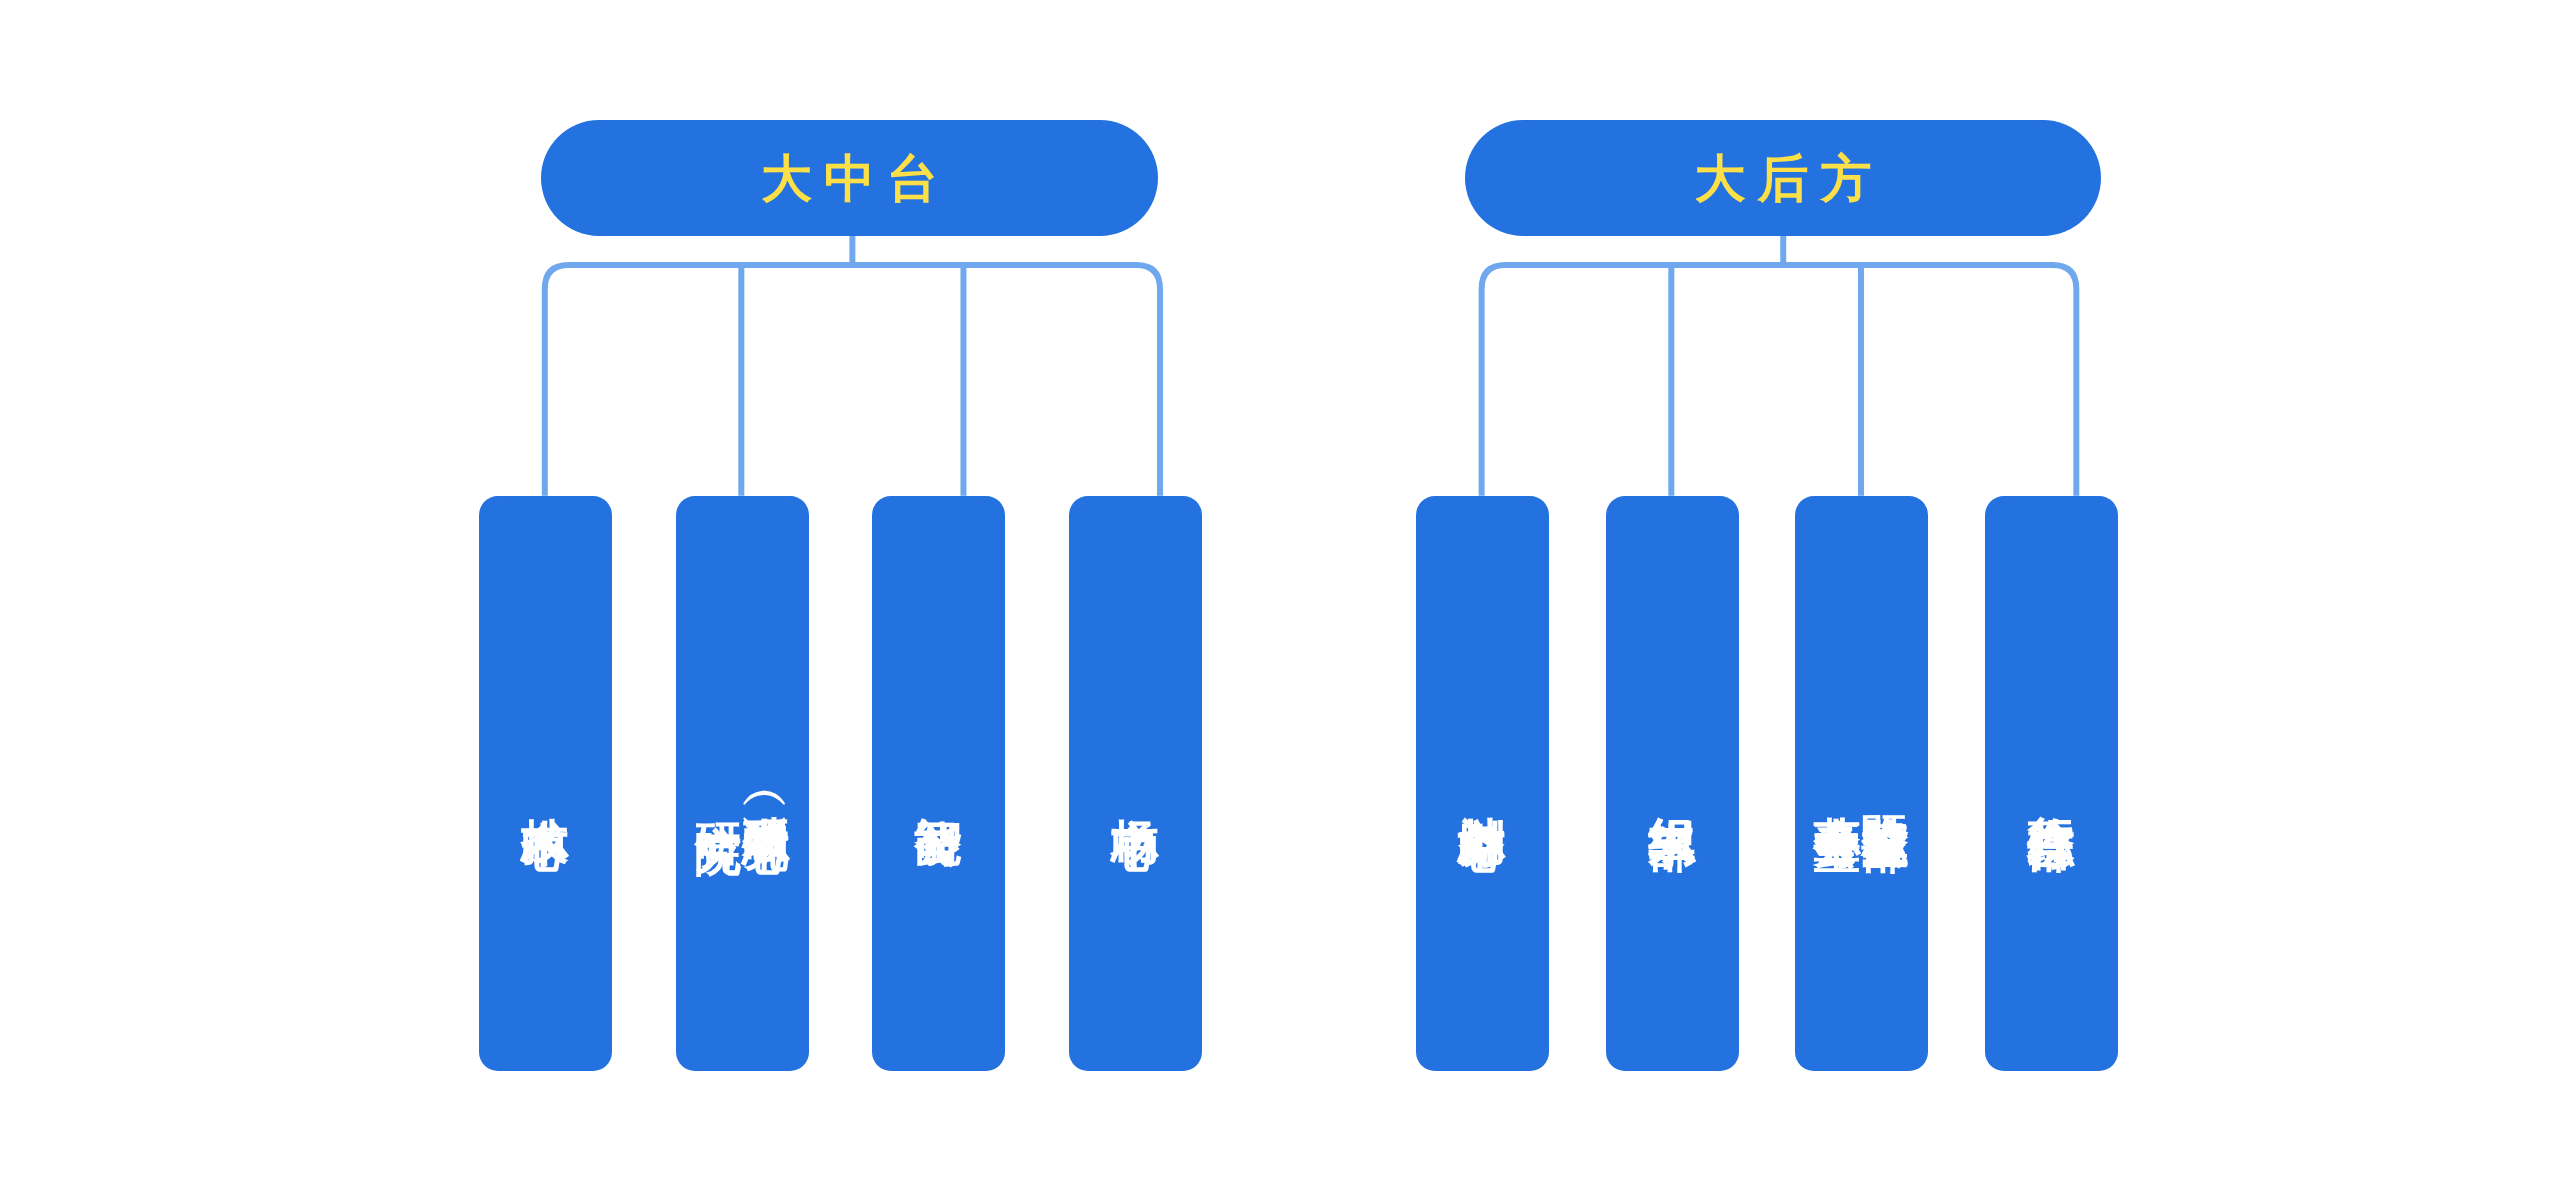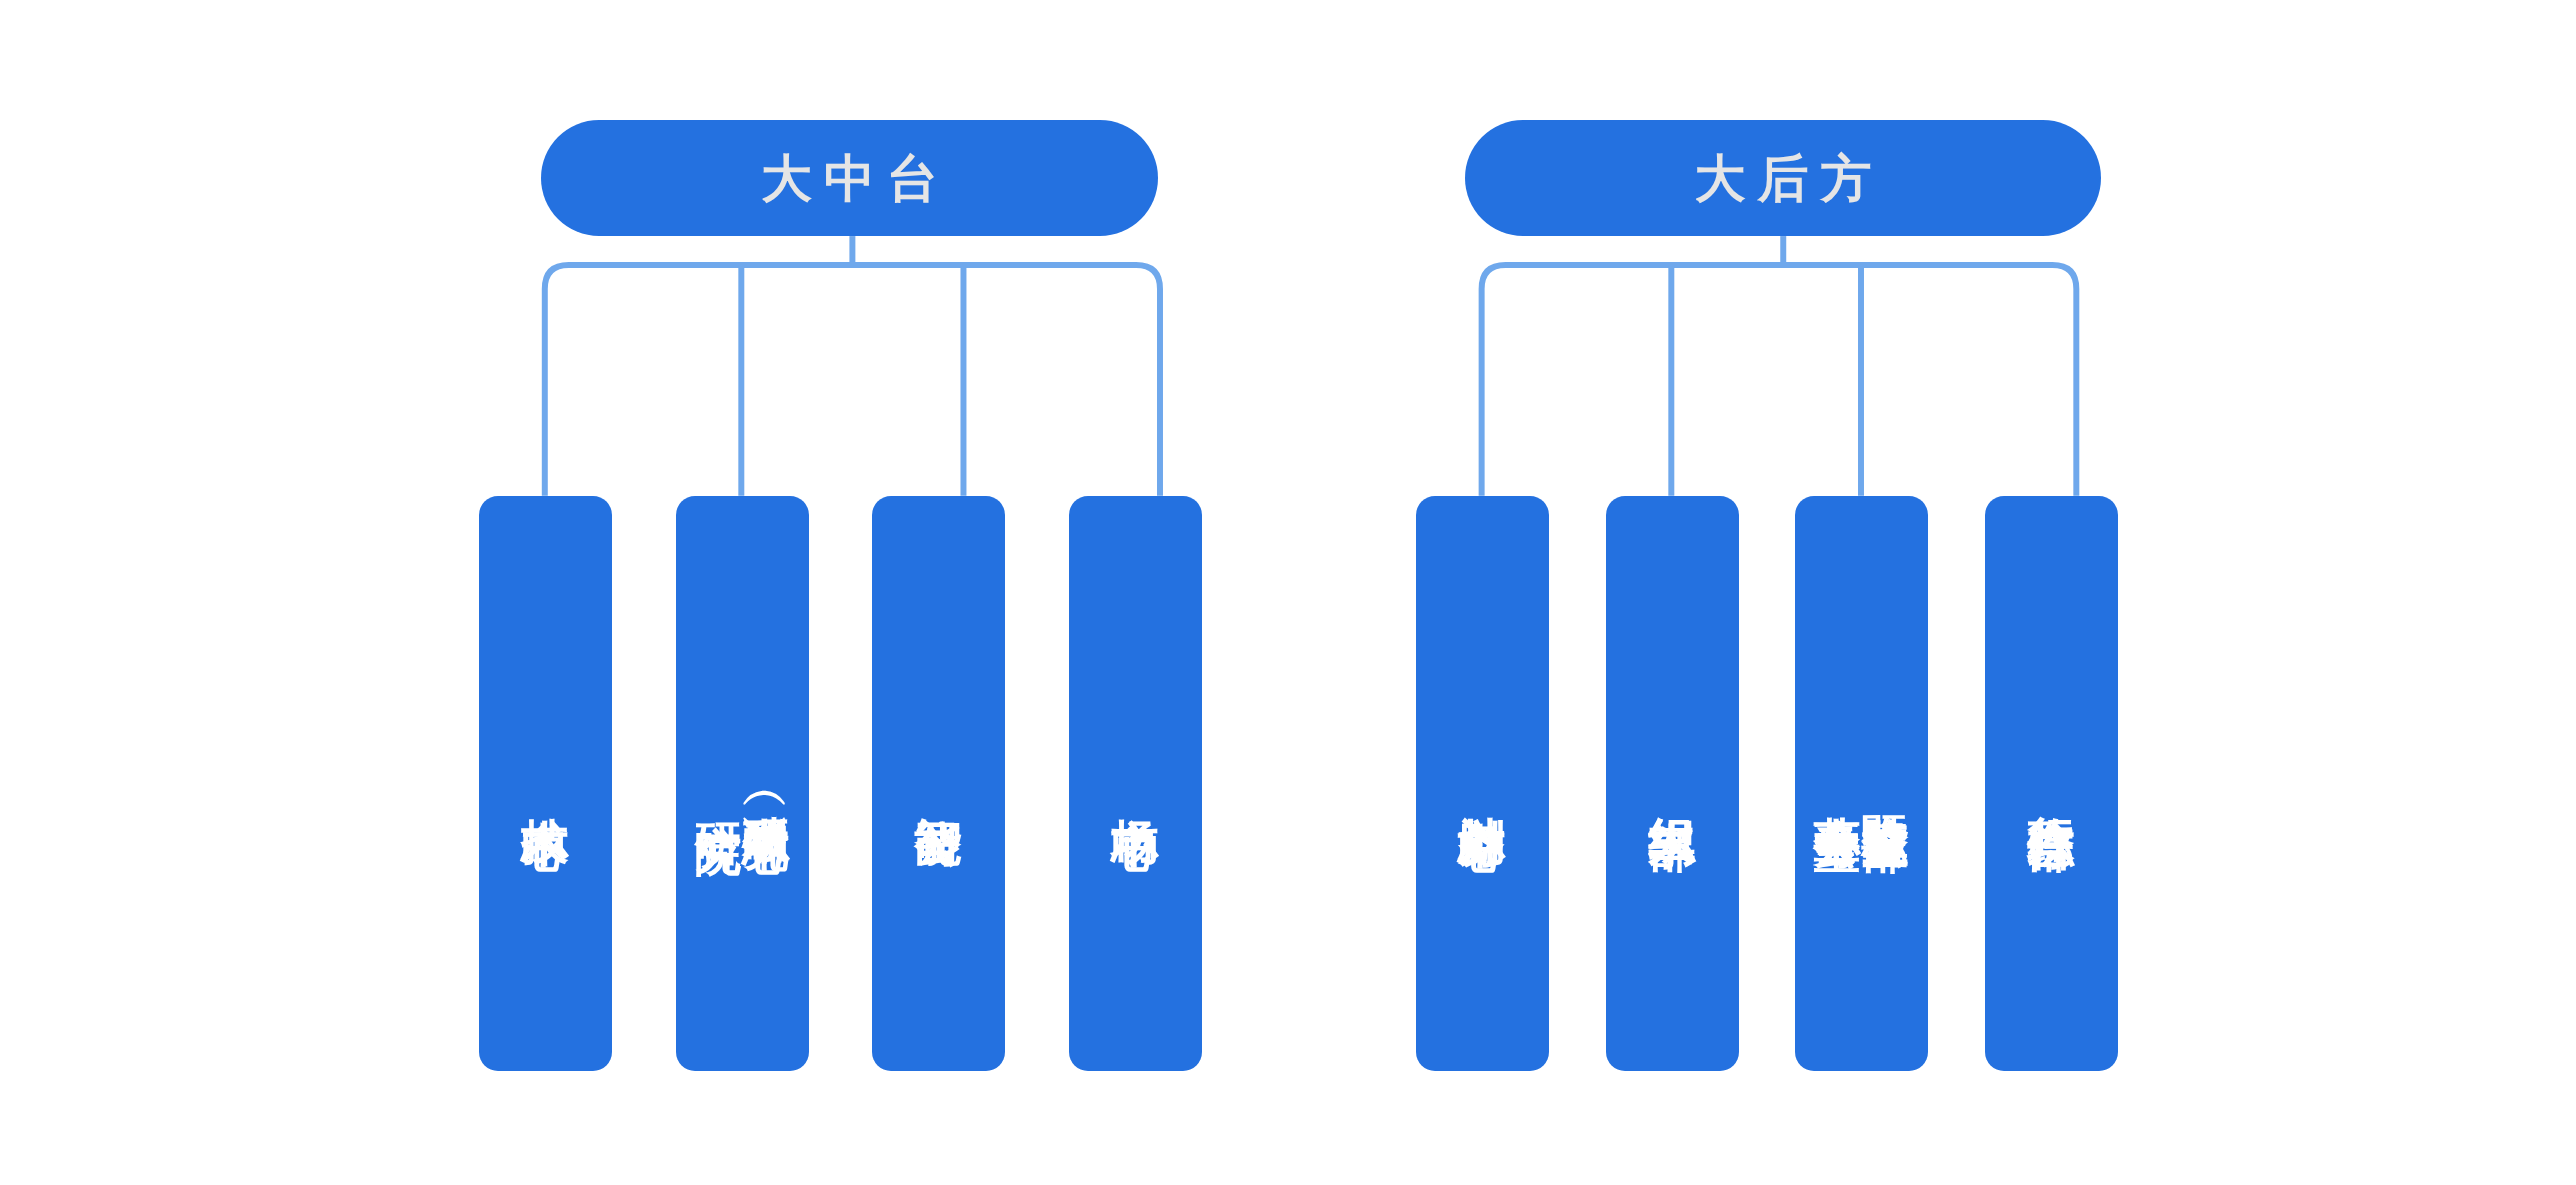--- a/index.html
+++ b/index.html
@@ -42,21 +42,21 @@
     background: #2471E0;
     display: flex;
     align-items: center;
     justify-content: center;
     box-sizing: border-box;
   }
   .group-left .group-header  { left: 62px; width: 617px; }
   .group-right .group-header { left: 56px; width: 636px; }
 
   .group-header-label {
-    color: #e5e5e5;
+    color: #fde047;
     font-size: 51px;
     font-weight: 700;
     letter-spacing: 12px;
     text-indent: 12px;
     line-height: 1;
     white-space: nowrap;
   }
 
   
   .connector-svg {

